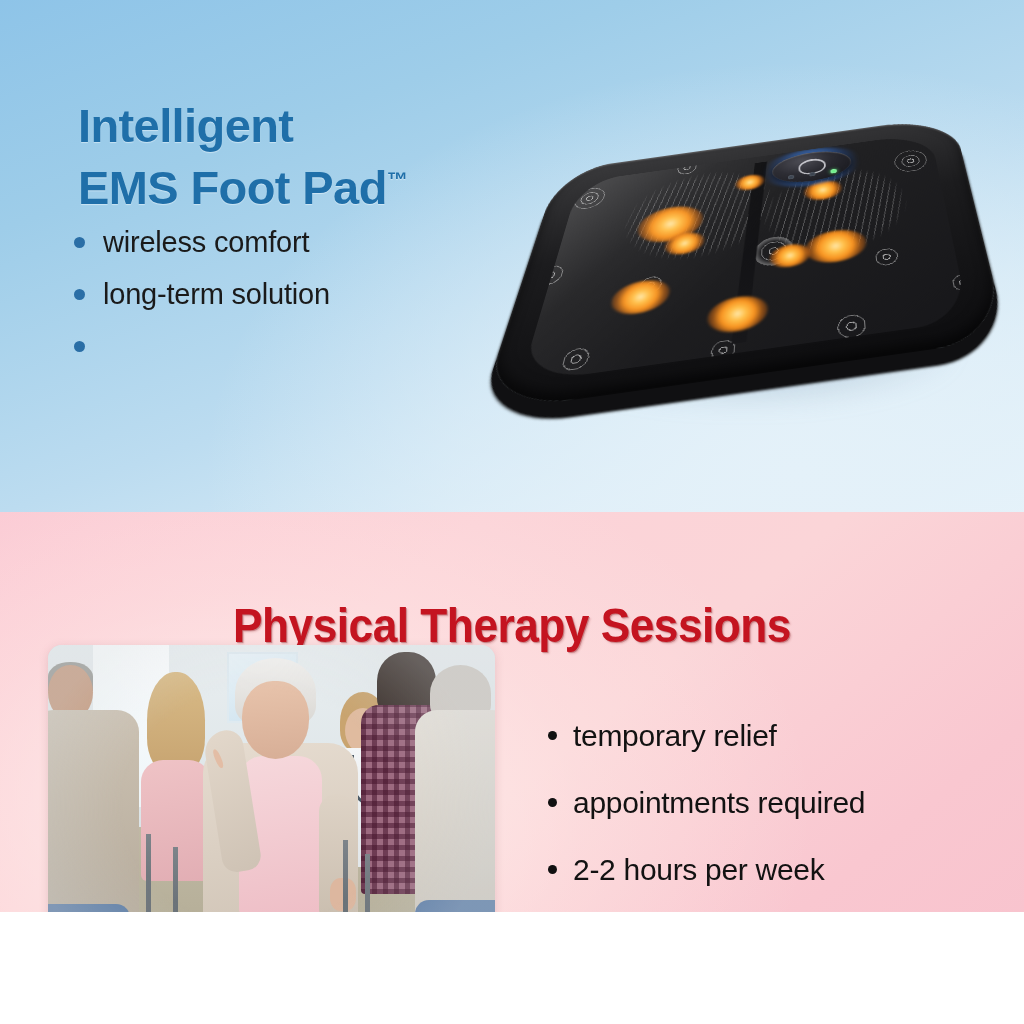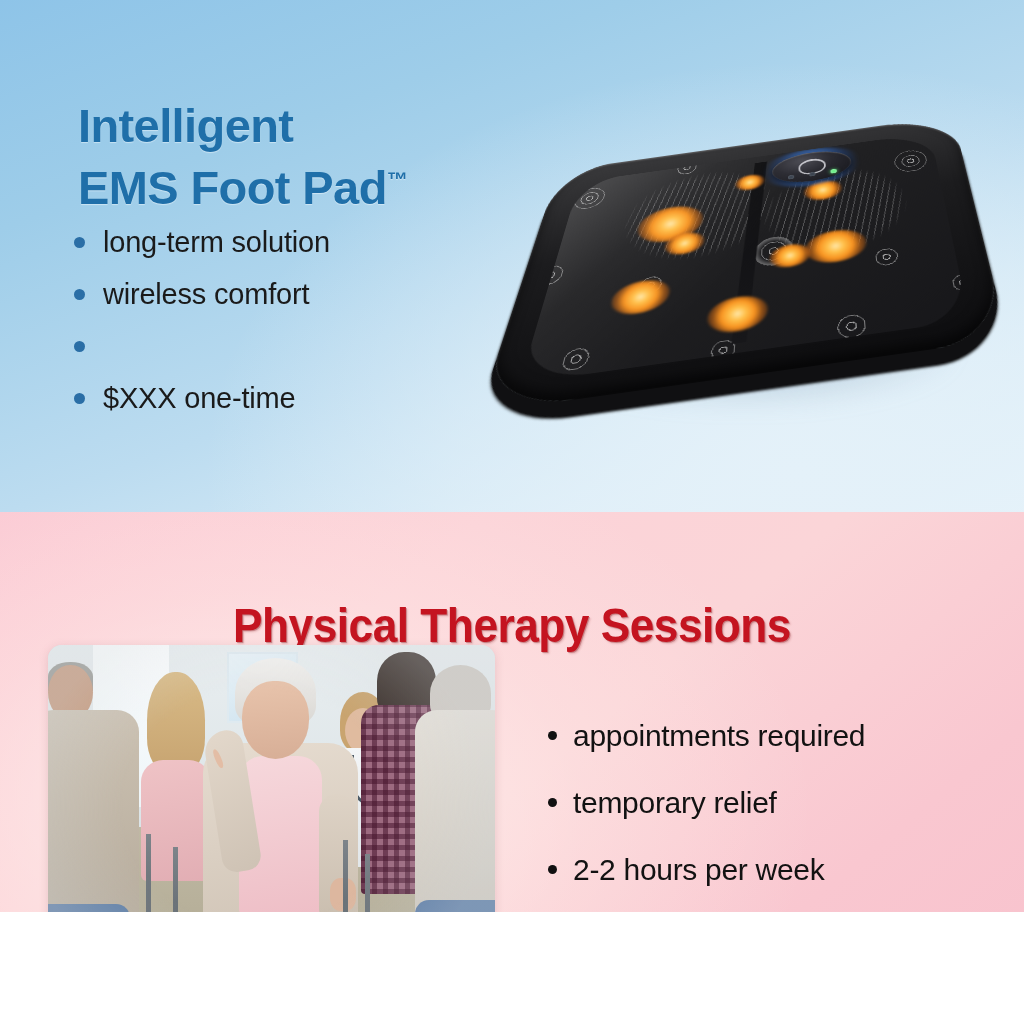--- a/index.html
+++ b/index.html
@@ -436,32 +436,28 @@
 
 <div class="poster">
 
   <section class="panel-top">
 
     <h1 class="product-title"><span>Intelligent</span><br><span>EMS Foot Pad</span><span class="tm">™</span></h1>
 
     <ul class="blue-list">
       <li>
         <span class="dot"></span>
+        <span>wireless comfort</span>
+      </li>
+      <li>
+        <span class="dot"></span>
         <span>long-term solution</span>
       </li>
       <li>
         <span class="dot"></span>
-        <span>wireless comfort</span>
-      </li>
-      <li>
-        <span class="dot"></span>
-      </li>
-      <li>
-        <span class="dot"></span>
-        <span>$XXX one-time</span>
       </li>
     </ul>
 
     <div class="pad-stage">
       <div class="pad-shadow"></div>
       <div class="pad-body">
         <div class="pad-edge"></div>
         <div class="pad-face">
           <div class="pad-texture"></div>
           <div class="pad-texture2"></div>
@@ -552,25 +548,25 @@
         <div class="scene-rail r2"></div>
         <div class="scene-rail r3"></div>
         <div class="scene-rail r4"></div>
         <div class="scene-blur"></div>
       </div>
     </div>
 
     <ul class="pink-list">
       <li>
         <span class="dot"></span>
-        <span>appointments required</span>
+        <span>temporary relief</span>
       </li>
       <li>
         <span class="dot"></span>
-        <span>temporary relief</span>
+        <span>appointments required</span>
       </li>
       <li>
         <span class="dot"></span>
         <span>2-2 hours per week</span>
       </li>
     </ul>
   </section>
 </div>
 
 </body></html>

